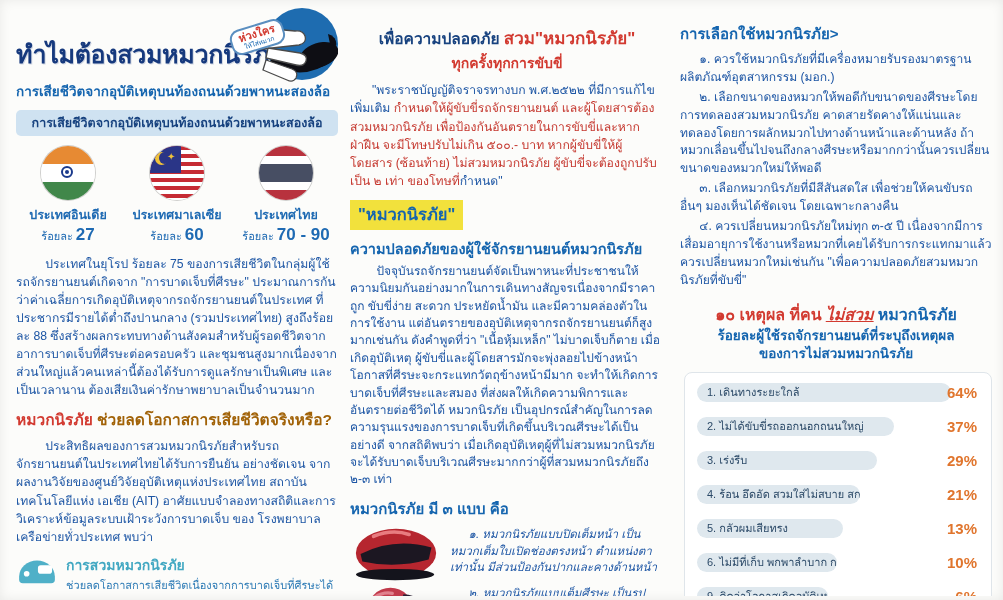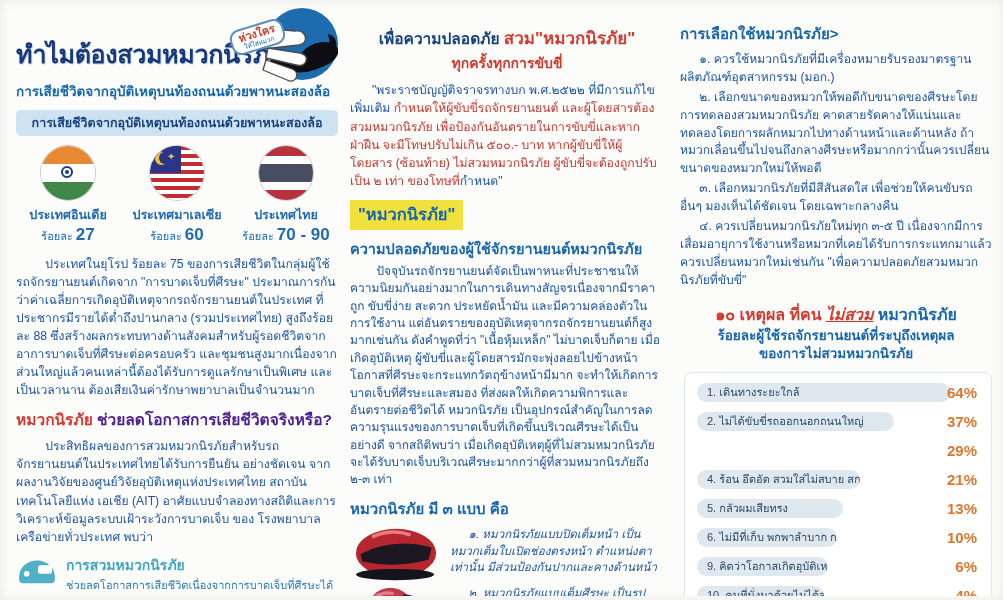--- a/index.html
+++ b/index.html
@@ -36,21 +36,21 @@
   .crescent { position:absolute; left:5px; top:6px; width:13px; height:13px; border-radius:50%; background:#f0c23a; }
   .crescent::after { content:""; position:absolute; left:4px; top:0; width:11px; height:12px;
                      border-radius:50%; background:#2a3587; }
   .m-star { position:absolute; left:17px; top:5px; color:#f0c23a; font-size:10px; }
   .flag-thailand { background:linear-gradient(180deg,#b8323e 0 18%,#ffffff 18% 34%,#474e63 34% 66%,#ffffff 66% 82%,#b8323e 82% 100%); }
   .flag-name { font-size:12.5px; font-weight:bold; color:#1e6ab3; white-space:nowrap; }
   .flag-val { font-size:11px; color:#1e6ab3; white-space:nowrap; }
   .flag-val b { font-size:17px; margin-left:3px; }
   .para { font-size:12.2px; line-height:1.48; color:#1c55a4; text-indent:2.4em; margin-bottom:7px; }
   .qhead { font-size:15.5px; font-weight:bold; margin:8px 0 5px; white-space:nowrap; }
-  .qhead .red { color:#d23a30; } .qhead .blue { color:#4c1d95;text-align:center; }
+  .qhead .red { color:#d23a30; } .qhead .blue { color:#a16207;text-align:center; }
   .statbox { margin-top:8px; }
   .statbox-head { display:flex; gap:8px; align-items:flex-start;
                   border-bottom:2px solid #aecde2; padding-bottom:4px; margin-bottom:8px; }
   .stat-title { font-size:14px; font-weight:bold; color:#42a8c2; }
   .stat-sub { font-size:11px; color:#2f7cb6; white-space:nowrap; }
 
   
   .badge { position:absolute; right:-8px; top:-4px; width:114px; height:86px; z-index:3; }
   .badge-label { position:absolute; left:-2px; top:20px; transform:rotate(-17deg);
                  background:#fff; border:2px solid #5b8fc0; border-radius:10px;
@@ -80,21 +80,21 @@
   .reasons-head { text-align:center; margin:12px 0 9px; }
   .rh1 { font-size:16px; font-weight:bold; white-space:nowrap; }
   .rh1 .red { color:#d23a30; }
   .rh1 .ul { color:#d23a30; text-decoration:underline; font-style:italic; margin:4px 4px; }
   .rh1 .blue { color:#1565af; }
   .rh2 { font-size:13.5px; font-weight:bold; color:#1565af; line-height:1.35; white-space:nowrap; }
   .reasons-box { position:relative; border:1px solid #dfe5ea; border-radius:8px;
                  background:#fff; padding:10px 12px 4px; margin-left:4px; }
   .reasons-box::before { content:""; position:absolute; left:-11px; top:2px; bottom:2px;
                          border-left:2px dashed #c8d2da; }
-  .reason-row { position:relative; height:20px; margin-bottom:9px; }
+  .reason-row { position:relative; height:34px; margin-bottom:0; }
   .reason-pill { position:absolute; left:0; top:0; background:#dfe8ee; border-radius:10px;
                  height:19px; line-height:19px; padding:0 10px; font-size:11px;
                  color:#2c4a68; white-space:nowrap; overflow:hidden; }
   .reason-pct { position:absolute; right:2px; top:0; line-height:20px;
                 font-size:15px; font-weight:bold; color:#e0752d; }
 </style>
 </head>
 <body>
 
 <div class="page">
@@ -241,20 +241,21 @@
     <div class="reasons-box">
       <div class="reason-row">
         <span class="reason-pill" style="width: 90%;">1. เดินทางระยะใกล้</span>
         <span class="reason-pct">64%</span>
       </div>
       <div class="reason-row">
         <span class="reason-pill" style="width: 69.75%;">2. ไม่ได้ขับขี่รถออกนอกถนนใหญ่</span>
         <span class="reason-pct">37%</span>
       </div>
       <div class="reason-row">
+        <span class="reason-pill" style="width: 63.75%;">3. เร่งรีบ</span>
         <span class="reason-pct">29%</span>
       </div>
       <div class="reason-row">
         <span class="reason-pill" style="width: 57.75%;">4. ร้อน อึดอัด สวมใส่ไม่สบาย สกปรก</span>
         <span class="reason-pct">21%</span>
       </div>
       <div class="reason-row">
         <span class="reason-pill" style="width: 51.75%;">5. กลัวผมเสียทรง</span>
         <span class="reason-pct">13%</span>
       </div>

